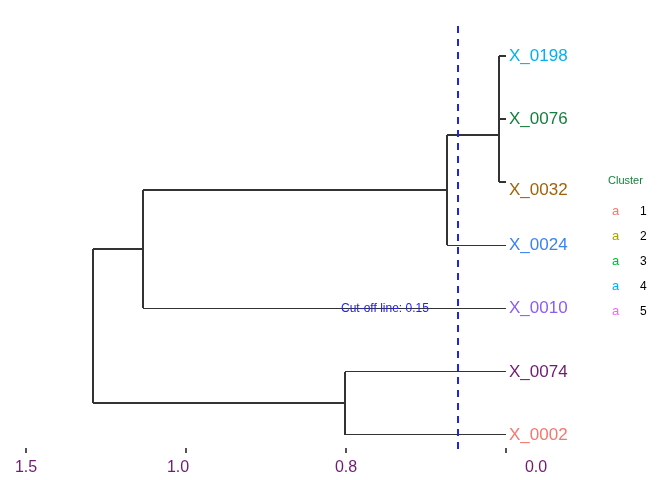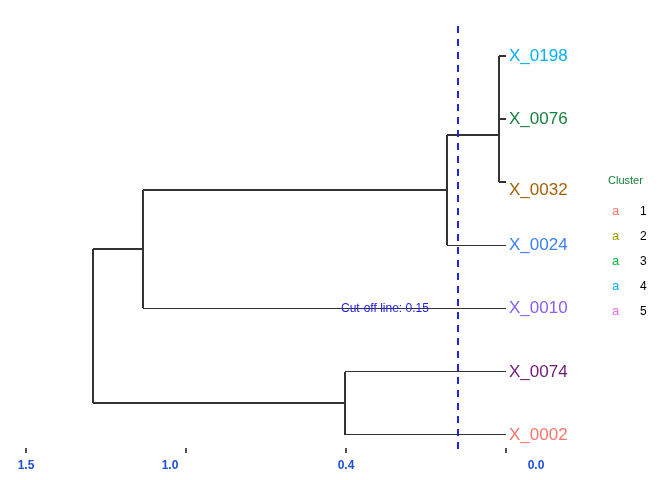--- a/index.html
+++ b/index.html
@@ -45,25 +45,24 @@
     line-height:22px;
   }
   .leaf-label{
     position:absolute;
     font-size:17px;
     white-space:nowrap;
     transform:translateY(-50%);
   }
   .axis-tick-label{
     position:absolute;
-    font-size:12px;
-    color:#1d4ed8;
+    font-size:16px;
+    color:#701a75;
     transform:translateX(-50%);
     top:458px;
-    font-weight:bold;
   }
   .cutoff-text{
     position:absolute;
     font-size:12px;
     color:#2222ee;
     white-space:nowrap;
     transform:translateY(-50%);
   }
   svg.dendro{position:absolute;left:0;top:0;}
 </style>
@@ -105,22 +104,22 @@
       <div class="leaf-label" style="left: 509px; top: 119.1px; color: #15803d;">X_0076</div>
       <div class="leaf-label" style="left: 509px; top: 190px; color: #a16207;">X_0032</div>
       <div class="leaf-label" style="left: 509px; top: 245.3px; color: #3b82f6;">X_0024</div>
       <div class="leaf-label" style="left: 509px; top: 308.4px; color: #8b5cf6;">X_0010</div>
       <div class="leaf-label" style="left: 509px; top: 371.5px; color: #701a75;">X_0074</div>
       <div class="leaf-label" style="left: 509px; top: 434.6px; color: rgb(248, 118, 109); text-align: right;">X_0002</div>
     </div>
 
   <div id="axis-ticks">
       <div class="axis-tick-label" style="left: 26px;">1.5</div>
-      <div class="axis-tick-label" style="left: 170px;">1.0</div>
-      <div class="axis-tick-label" style="left: 346px;">0.4</div>
+      <div class="axis-tick-label" style="left: 178px;">1.0</div>
+      <div class="axis-tick-label" style="left: 346px;">0.8</div>
       <div class="axis-tick-label" style="left: 536px;">0.0</div>
     </div>
 
   <div class="cutoff-text" id="cutoff-label" style="left: 341px; top: 308.4px;">Cut-off line: 0.15</div>
 
   <div class="legend-title">Cluster</div>
   <div id="legend-rows">
       <div class="legend-row" style="top: 200px;">
         <span class="legend-glyph" style="color: rgb(248, 118, 109);">a</span>
         <span class="legend-label">1</span>

